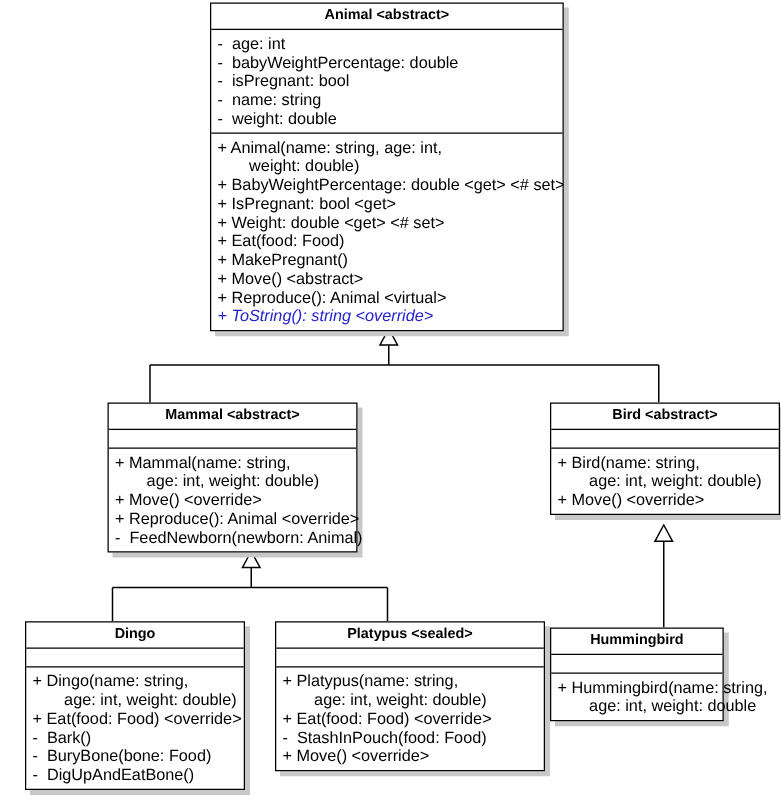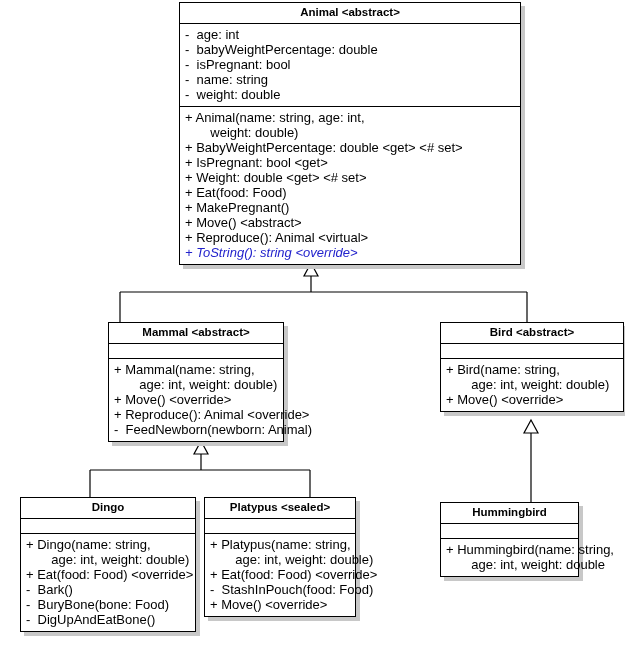--- a/index.html
+++ b/index.html
@@ -92,21 +92,21 @@
       <line x1="310" y1="470" x2="310" y2="497"></line>
     </g>
     <polygon points="201,441 208,454 194,454" fill="#ffffff" stroke="#000000" stroke-width="1.2"></polygon>
 
     <g stroke="#000000" stroke-width="1.2" fill="none">
       <line x1="531" y1="432" x2="531" y2="502"></line>
     </g>
     <polygon points="531,420 538,433 524,433" fill="#ffffff" stroke="#000000" stroke-width="1.2"></polygon>
   </svg>
 
-  <div class="uml-class" style="left:179px; top:2px; width:342px;">
+  <div class="uml-class" style="left:168px; top:2px; width:283px;">
     <div class="uml-header">Animal &lt;abstract&gt;</div>
 
     <div class="uml-compartment">
       <div class="uml-member">-  age: int</div>
       <div class="uml-member">-  babyWeightPercentage: double</div>
       <div class="uml-member">-  isPregnant: bool</div>
       <div class="uml-member">-  name: string</div>
       <div class="uml-member">-  weight: double</div>
     </div>
 
@@ -117,21 +117,21 @@
       <div class="uml-member">+ IsPregnant: bool &lt;get&gt;</div>
       <div class="uml-member">+ Weight: double &lt;get&gt; &lt;# set&gt;</div>
       <div class="uml-member">+ Eat(food: Food)</div>
       <div class="uml-member">+ MakePregnant()</div>
       <div class="uml-member">+ Move() &lt;abstract&gt;</div>
       <div class="uml-member">+ Reproduce(): Animal &lt;virtual&gt;</div>
       <div class="uml-member abstract-member">+ ToString(): string &lt;override&gt;</div>
     </div>
   </div>
 
-  <div class="uml-class" style="left:108px; top:322px; width:176px;">
+  <div class="uml-class" style="left:86px; top:322px; width:200px;">
     <div class="uml-header">Mammal &lt;abstract&gt;</div>
     <div class="uml-compartment empty"></div>
     <div class="uml-compartment last">
       <div class="uml-member">+ Mammal(name: string,</div>
       <div class="uml-member">       age: int, weight: double)</div>
       <div class="uml-member">+ Move() &lt;override&gt;</div>
       <div class="uml-member">+ Reproduce(): Animal &lt;override&gt;</div>
       <div class="uml-member">-  FeedNewborn(newborn: Animal)</div>
     </div>
   </div>
@@ -152,21 +152,21 @@
     <div class="uml-compartment last">
       <div class="uml-member">+ Dingo(name: string,</div>
       <div class="uml-member">       age: int, weight: double)</div>
       <div class="uml-member">+ Eat(food: Food) &lt;override&gt;</div>
       <div class="uml-member">-  Bark()</div>
       <div class="uml-member">-  BuryBone(bone: Food)</div>
       <div class="uml-member">-  DigUpAndEatBone()</div>
     </div>
   </div>
 
-  <div class="uml-class" style="left:204px; top:497px; width:152px;">
+  <div class="uml-class" style="left:220px; top:497px; width:216px;">
     <div class="uml-header">Platypus &lt;sealed&gt;</div>
     <div class="uml-compartment empty"></div>
     <div class="uml-compartment last">
       <div class="uml-member">+ Platypus(name: string,</div>
       <div class="uml-member">       age: int, weight: double)</div>
       <div class="uml-member">+ Eat(food: Food) &lt;override&gt;</div>
       <div class="uml-member">-  StashInPouch(food: Food)</div>
       <div class="uml-member">+ Move() &lt;override&gt;</div>
     </div>
   </div>

